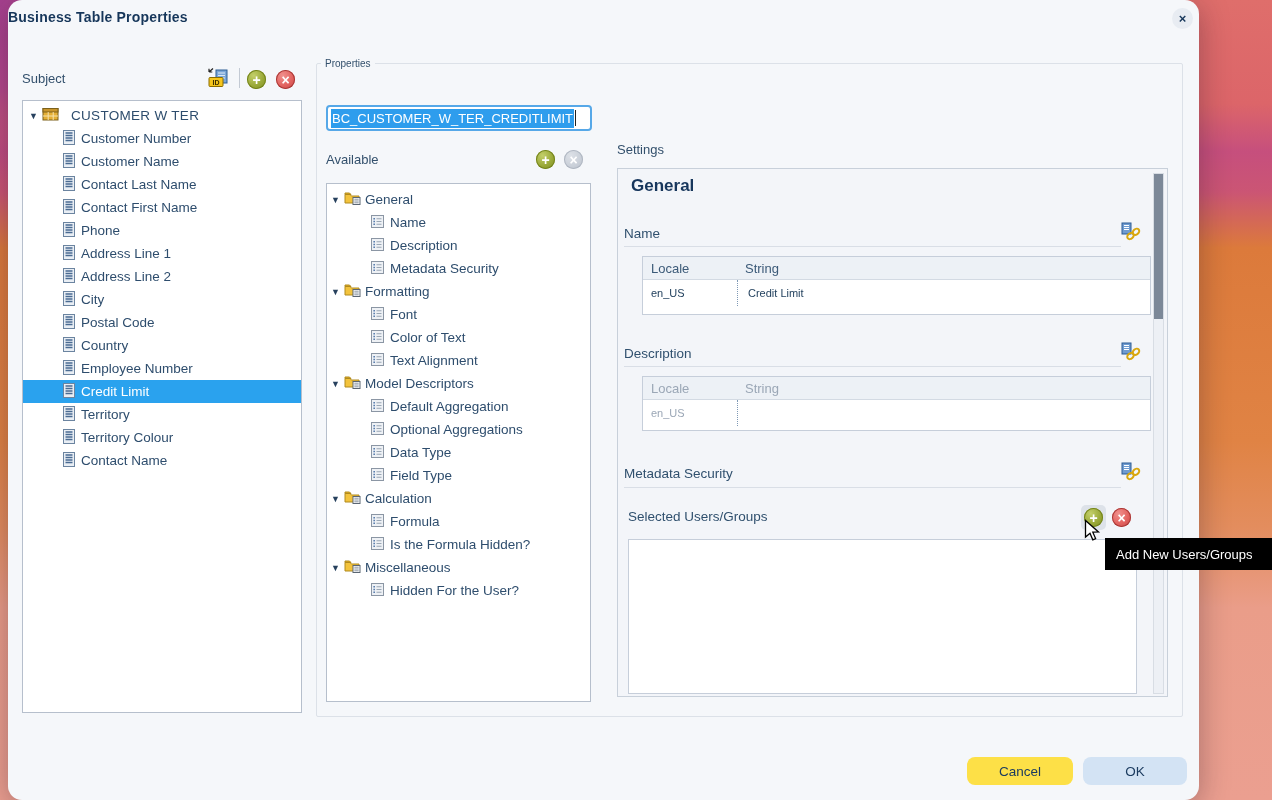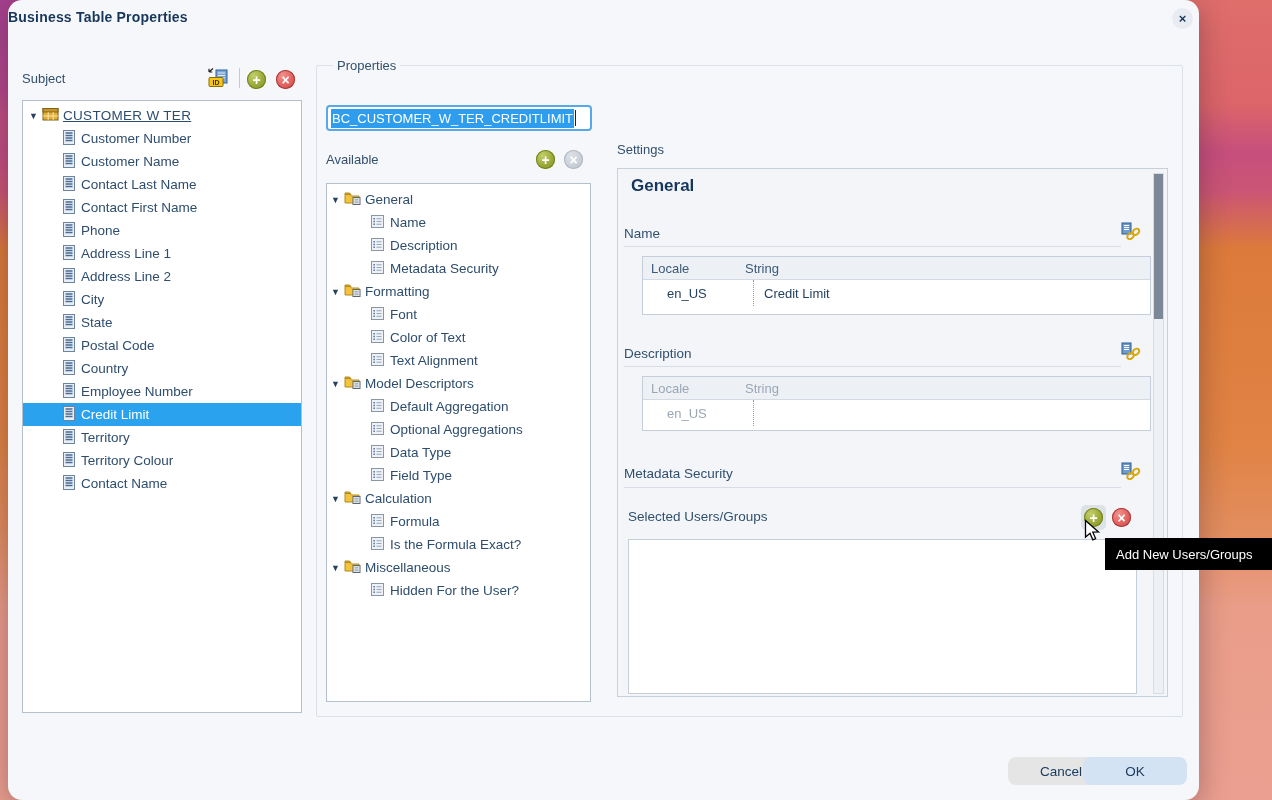--- a/index.html
+++ b/index.html
@@ -43,32 +43,32 @@
   .treebox {
     position:absolute; background:#fff; border:1px solid #b6bfcc; overflow:hidden;
     font-size:13.5px; color:#2e4d6d;
   }
   .trow, .srow, .grow, .prow { height:23px; display:flex; align-items:center; white-space:nowrap; cursor:default; }
   .exp { width:13px; font-size:9px; color:#27415e; text-align:left; display:inline-block; }
   .srow { padding-left:40px; }
   .srow .lbl { margin-left:6px; }
   .srow.sel { background:var(--tree-sel,#2aa2ee); color:#fff; }
   .rootrow { padding-left:6px; }
-  .rootrow .lbl { margin-left:4px; letter-spacing:.3px;text-decoration:underline; }
+  .rootrow .lbl { margin-left:12px; letter-spacing:.3px; }
   .grow { padding-left:4px; }
   .grow .lbl { margin-left:4px; }
   .prow { padding-left:44px; }
   .prow .lbl { margin-left:6px; }
   .icon { display:inline-flex; align-items:center; }
   
   fieldset.props {
     position:absolute; left:308px; top:58px; width:867px; height:659px;
     border:1px solid #dce1e8; border-radius:2px;
   }
-  fieldset.props legend { font-size:13px; color:#33506c; padding:0 4px; margin-left:16px; }
+  fieldset.props legend { font-size:10px; color:#33506c; padding:0 4px; margin-left:4px; }
   
   .id-label { position:absolute; left:318px; top:84px; font-size:13px; color:#33506c;margin-top:28px; }
   .id-input {
     position:absolute; left:318px; top:105px; width:266px; height:26px;
     background:#fff; border:2px solid var(--accent,#56a8e8); border-radius:4px;
     display:flex; align-items:center; padding:0 3px; font-size:13px; overflow:hidden;
   }
   .id-input .sel-text { background:var(--sel-blue,#2e9ded); color:#fff; padding:2px 1px; white-space:nowrap; }
   .id-input .caret { width:1px; height:16px; background:#222; margin-left:1px; }
   
@@ -77,33 +77,33 @@
     background:#f3f5f9; border:1px solid #c8d0da;
   }
   .settings-heading { position:absolute; left:13px; top:7px; font-size:17px; font-weight:bold; color:#17365c; }
   .sec-label { position:absolute; font-size:13.5px; color:#30506e; }
   .underline { position:absolute; height:1px; background:#d9dee6; width:497px; left:6px; }
   .link-ic { position:absolute; left:503px; width:21px; height:20px; }
   .loc-table { position:absolute; left:24px; width:509px; background:#fff; border:1px solid #c6ceda; }
   .thead { display:grid; grid-template-columns:94px 1fr; height:23px; background:#edf1f6; border-bottom:1px solid #d3dae3; }
   .thead .hcell { font-size:13px; color:#3c5a78; display:flex; align-items:center; padding-left:8px; }
   .tbody .trw { display:grid; grid-template-columns:94px 1fr; height:26px; background:#fff; }
-  .tbody .cell { font-size:13px; color:#24425f; display:flex; align-items:center; padding-left:8px;margin-left:16px; }
+  .tbody .cell { font-size:11px; color:#24425f; display:flex; align-items:center; padding-left:8px; }
   .tbody .cell + .cell { border-left:1px dotted #7f99b5; padding-left:10px; }
   .loc-table.disabled .hcell, .loc-table.disabled .cell { color:#9ba7b6; }
   .listbox { position:absolute; left:10px; top:370px; width:509px; height:155px; background:#fff; border:1px solid #c6ceda; }
   
   .scrollbar { position:absolute; right:3px; top:4px; width:11px; height:521px; background:#edf0f5; border:1px solid #d8dde4; }
   .thumb { position:absolute; left:0px; top:0px; width:9px; height:145px; background:#7c8898; }
   
   .btn {
     position:absolute; top:757px; height:28px; border:none; border-radius:8px;
     font-size:13.5px; color:#1c3c60; cursor:pointer; font-family:inherit;
   }
-  .btn.cancel { left:1000px; width:106px; background:#e5e5e5; }
+  .btn.cancel { left:959px; width:106px; background:#fde047; }
   .btn.ok { left:1075px; width:104px; background:#d3e3f4; }
   
   .tooltip {
     position:absolute; left:1105px; top:538px; width:167px; height:32px; background:var(--tooltip,#000);
     color:#fff; font-size:13px; display:flex; align-items:center; padding-left:11px; white-space:nowrap; z-index:50;
   }
   .cursor { position:absolute; left:1084px; top:519px; z-index:60; }
 </style>
 </head>
 <body>
@@ -193,27 +193,20 @@
               <rect x="0.5" y="0.5" width="11" height="14" fill="#e9eef4" stroke="#6b84a0"></rect>
               <path d="M2.5 3h7M2.5 5.5h7M2.5 8h7M2.5 10.5h7" stroke="#4a6b92" stroke-width="1.4" fill="none"></path>
             </svg></span>
     <span class="lbl">City</span>
   </div>
         <div class="srow">
     <span class="ic-slot"><svg class="icon" width="12" height="15" viewBox="0 0 12 15">
               <rect x="0.5" y="0.5" width="11" height="14" fill="#e9eef4" stroke="#6b84a0"></rect>
               <path d="M2.5 3h7M2.5 5.5h7M2.5 8h7M2.5 10.5h7" stroke="#4a6b92" stroke-width="1.4" fill="none"></path>
             </svg></span>
-    <span class="lbl">State</span>
-  </div>
-        <div class="srow">
-    <span class="ic-slot"><svg class="icon" width="12" height="15" viewBox="0 0 12 15">
-              <rect x="0.5" y="0.5" width="11" height="14" fill="#e9eef4" stroke="#6b84a0"></rect>
-              <path d="M2.5 3h7M2.5 5.5h7M2.5 8h7M2.5 10.5h7" stroke="#4a6b92" stroke-width="1.4" fill="none"></path>
-            </svg></span>
     <span class="lbl">Postal Code</span>
   </div>
         <div class="srow">
     <span class="ic-slot"><svg class="icon" width="12" height="15" viewBox="0 0 12 15">
               <rect x="0.5" y="0.5" width="11" height="14" fill="#e9eef4" stroke="#6b84a0"></rect>
               <path d="M2.5 3h7M2.5 5.5h7M2.5 8h7M2.5 10.5h7" stroke="#4a6b92" stroke-width="1.4" fill="none"></path>
             </svg></span>
     <span class="lbl">Country</span>
   </div>
         <div class="srow">
@@ -397,21 +390,21 @@
               <path d="M5.5 3.7h5M5.5 6.5h5M5.5 9.3h5" stroke="#9aa7b5" stroke-width="1.1"></path>
             </svg></span>
     <span class="lbl">Formula</span>
   </div>
         <div class="prow">
     <span class="ic-slot"><svg class="icon" width="13" height="13" viewBox="0 0 13 13">
               <rect x="0.5" y="0.5" width="12" height="12" fill="#eef1f5" stroke="#8b96a4"></rect>
               <path d="M2.5 3.7h1.3M2.5 6.5h1.3M2.5 9.3h1.3" stroke="#34629c" stroke-width="1.5"></path>
               <path d="M5.5 3.7h5M5.5 6.5h5M5.5 9.3h5" stroke="#9aa7b5" stroke-width="1.1"></path>
             </svg></span>
-    <span class="lbl">Is the Formula Exact?</span>
+    <span class="lbl">Is the Formula Hidden?</span>
   </div>
         <div class="grow">
     <span class="exp">▼</span>
     <span class="ic-slot"><svg class="icon" width="17" height="14" viewBox="0 0 17 14">
               <path d="M1 3.5 L1 12 L15 12 L15 5 L7.5 5 L6 3.5 Z" fill="#f3c33c" stroke="#b08a1f"></path>
               <path d="M1 3.5 L1 2 L5.5 2 L7 3.5 Z" fill="#e3ae22" stroke="#b08a1f"></path>
               <rect x="9" y="6.5" width="7" height="7" fill="#fff" stroke="#5b6673"></rect>
               <path d="M10.3 8.2h4.4M10.3 10h4.4M10.3 11.8h4.4" stroke="#8a95a2" stroke-width="1"></path>
             </svg></span>
     <span class="lbl">Miscellaneous</span>

